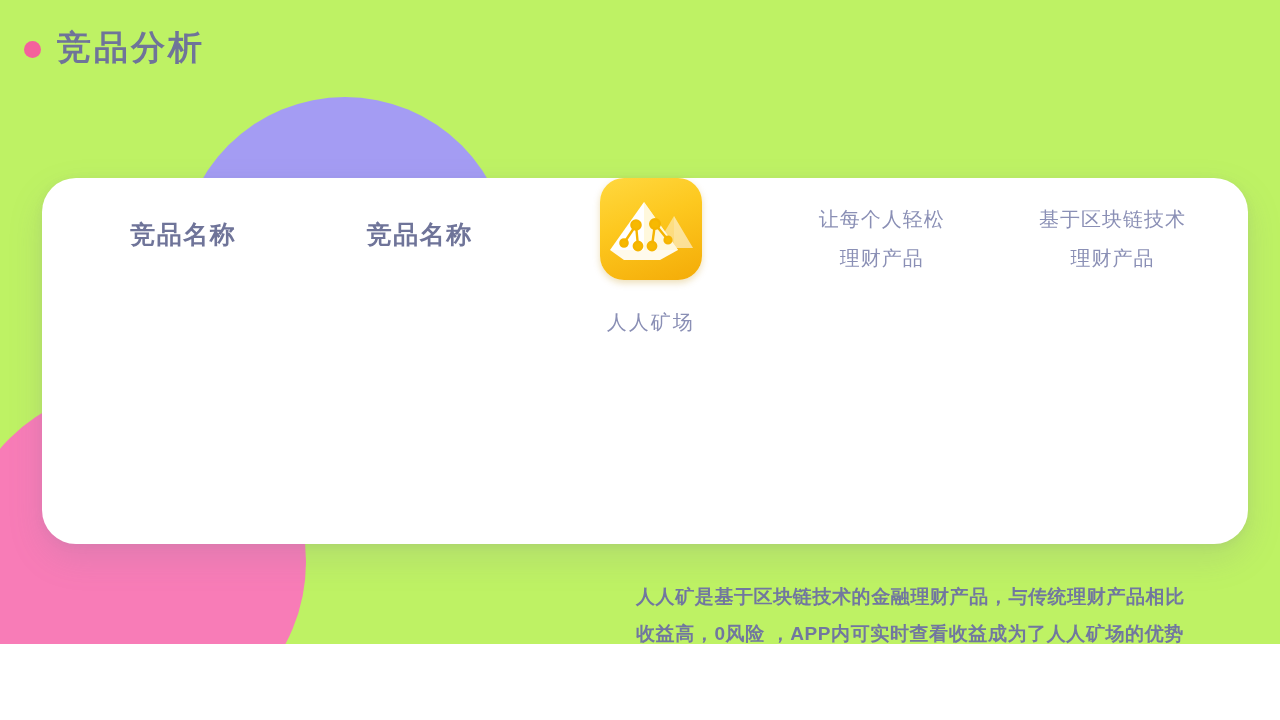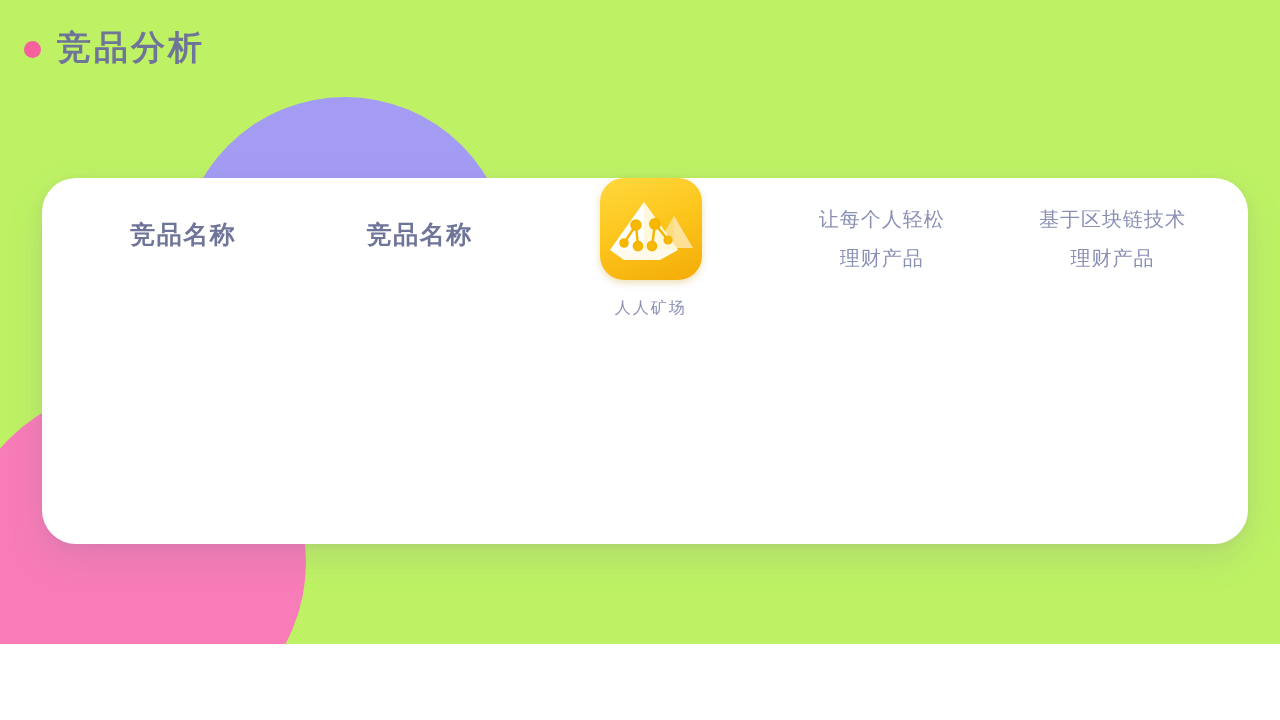--- a/index.html
+++ b/index.html
@@ -132,22 +132,22 @@
     flex: 0 0 auto;
   }
   #app-icon svg {
     position: absolute;
     left: 0;
     top: 0;
     width: 102px;
     height: 102px;
   }
   #app-name {
-    margin-top: 12px;
-    font-size: 16px;
+    margin-top: 23px;
+    font-size: 20px;
     color: #8a8fb5;
     letter-spacing: 2px;
   }
 
   
   #footnote {
     position: absolute;
     left: 636px;
     top: 578px;
     width: 620px;
@@ -218,14 +218,18 @@
         <div>理财产品</div>
       </div>
 
 
       <div class="cell">
       </div>
 
     </div>
   </div>
 
+  <div id="footnote">
+    <div>人人矿是基于区块链技术的金融理财产品，与传统理财产品相比</div>
+    <div>收益高，0风险 ，APP内可实时查看收益成为了人人矿场的优势</div>
+  </div>
 
 </div>
 
 </body></html>

